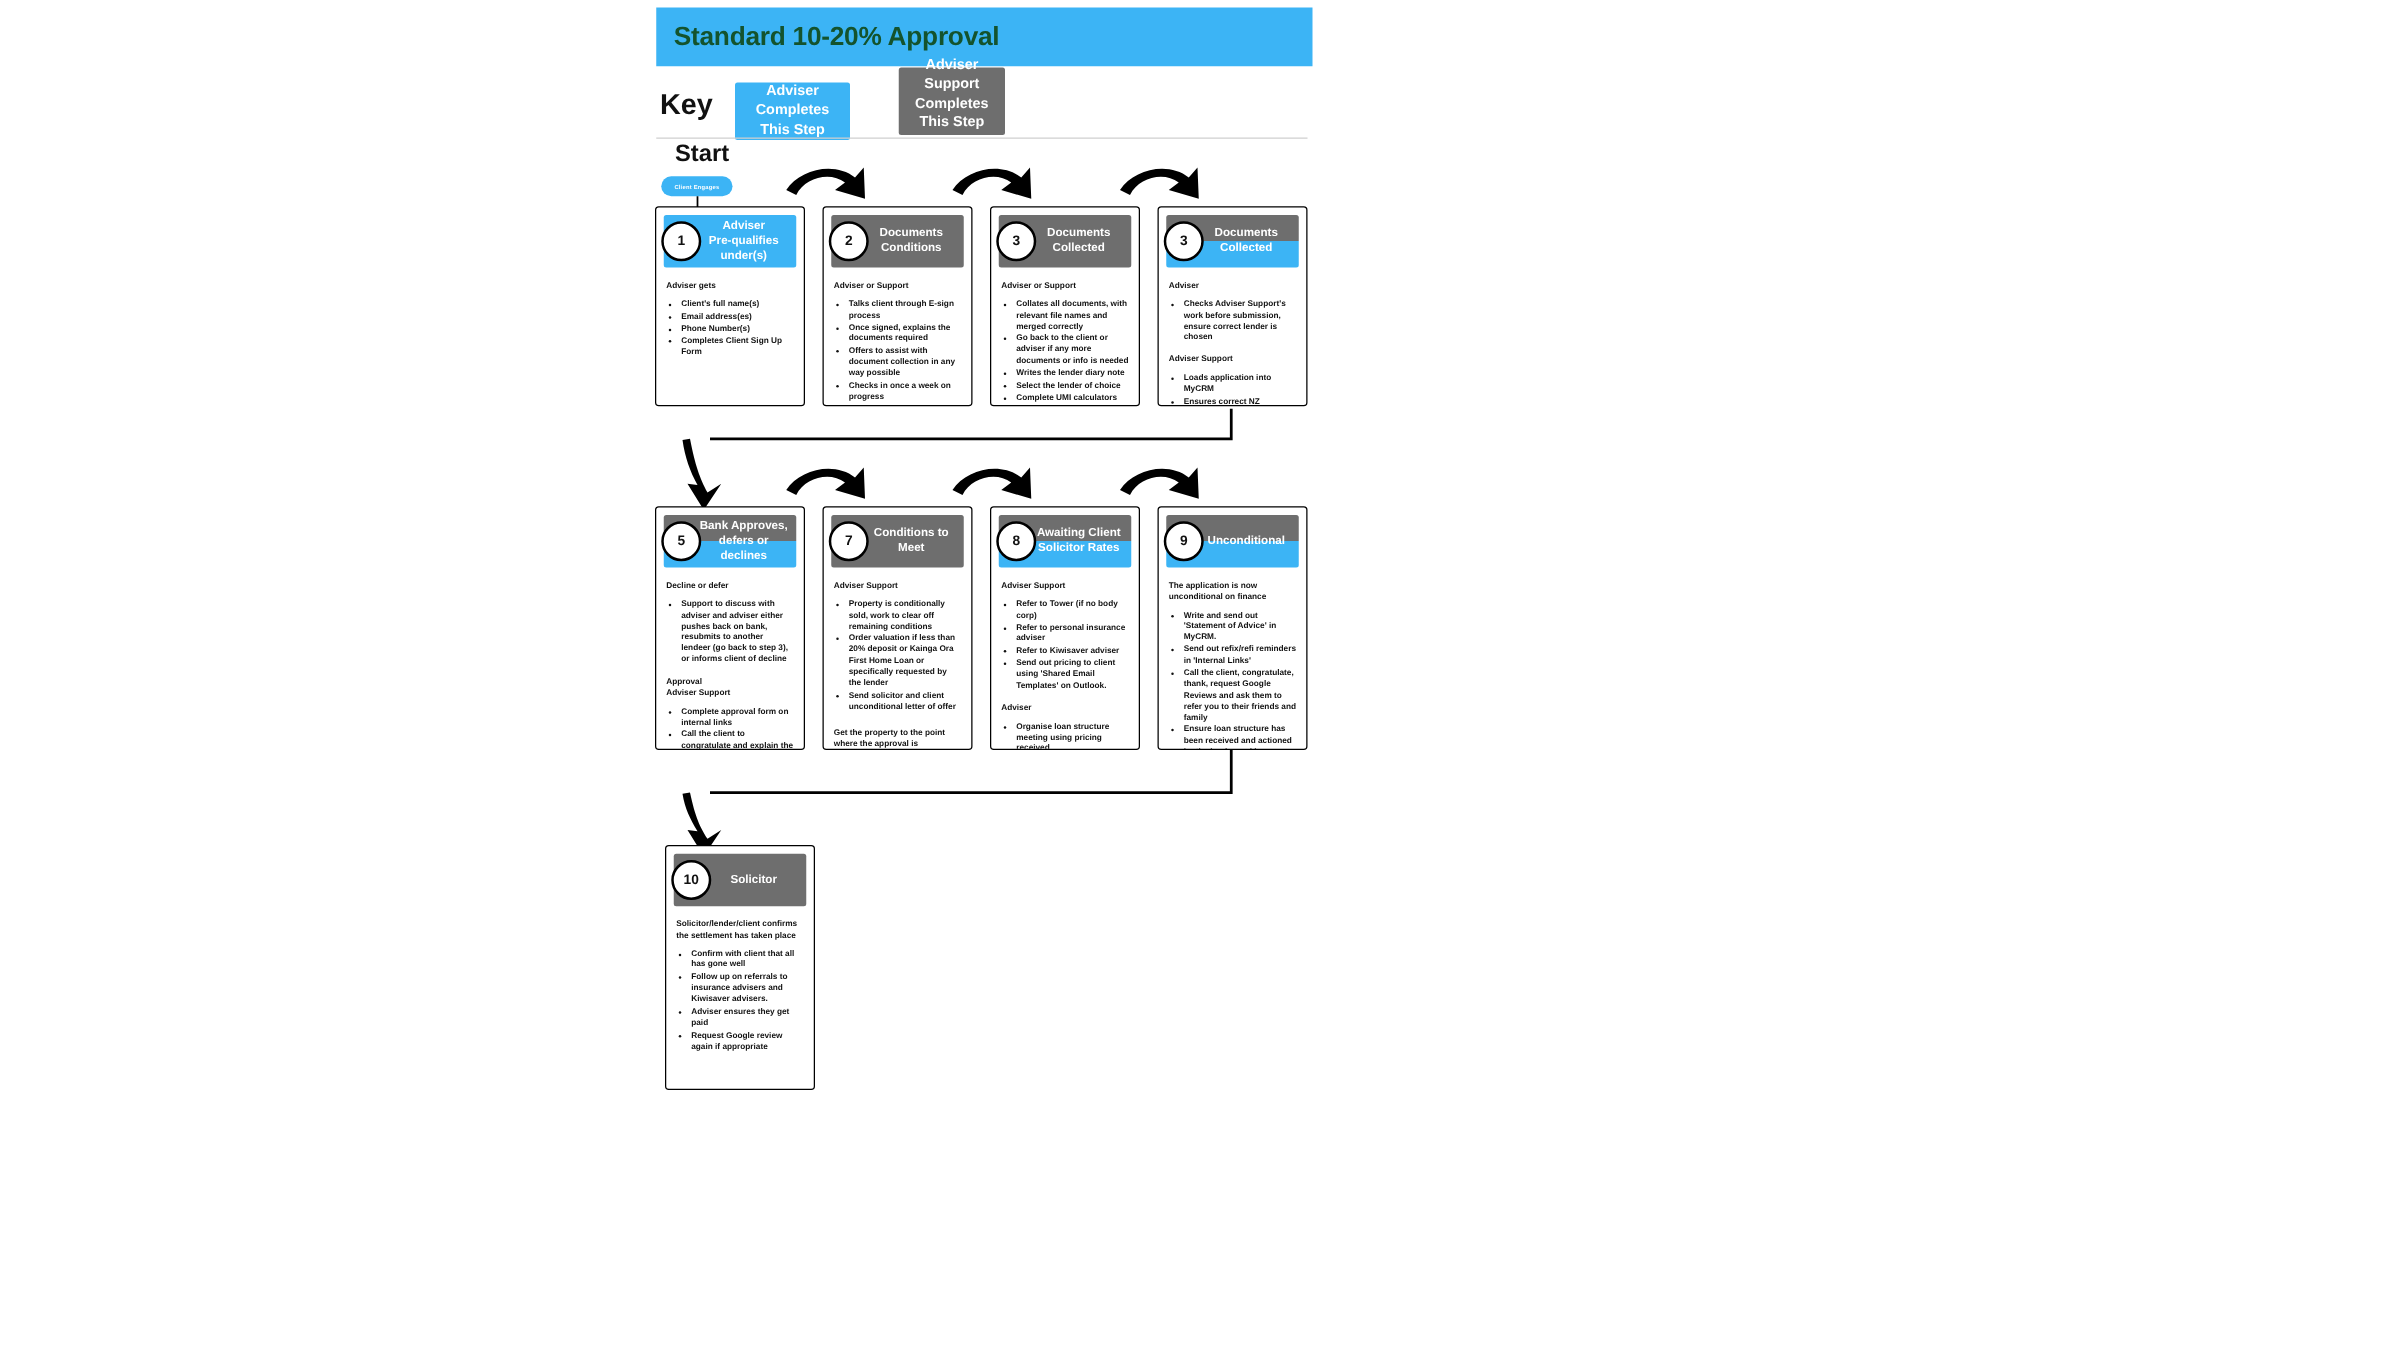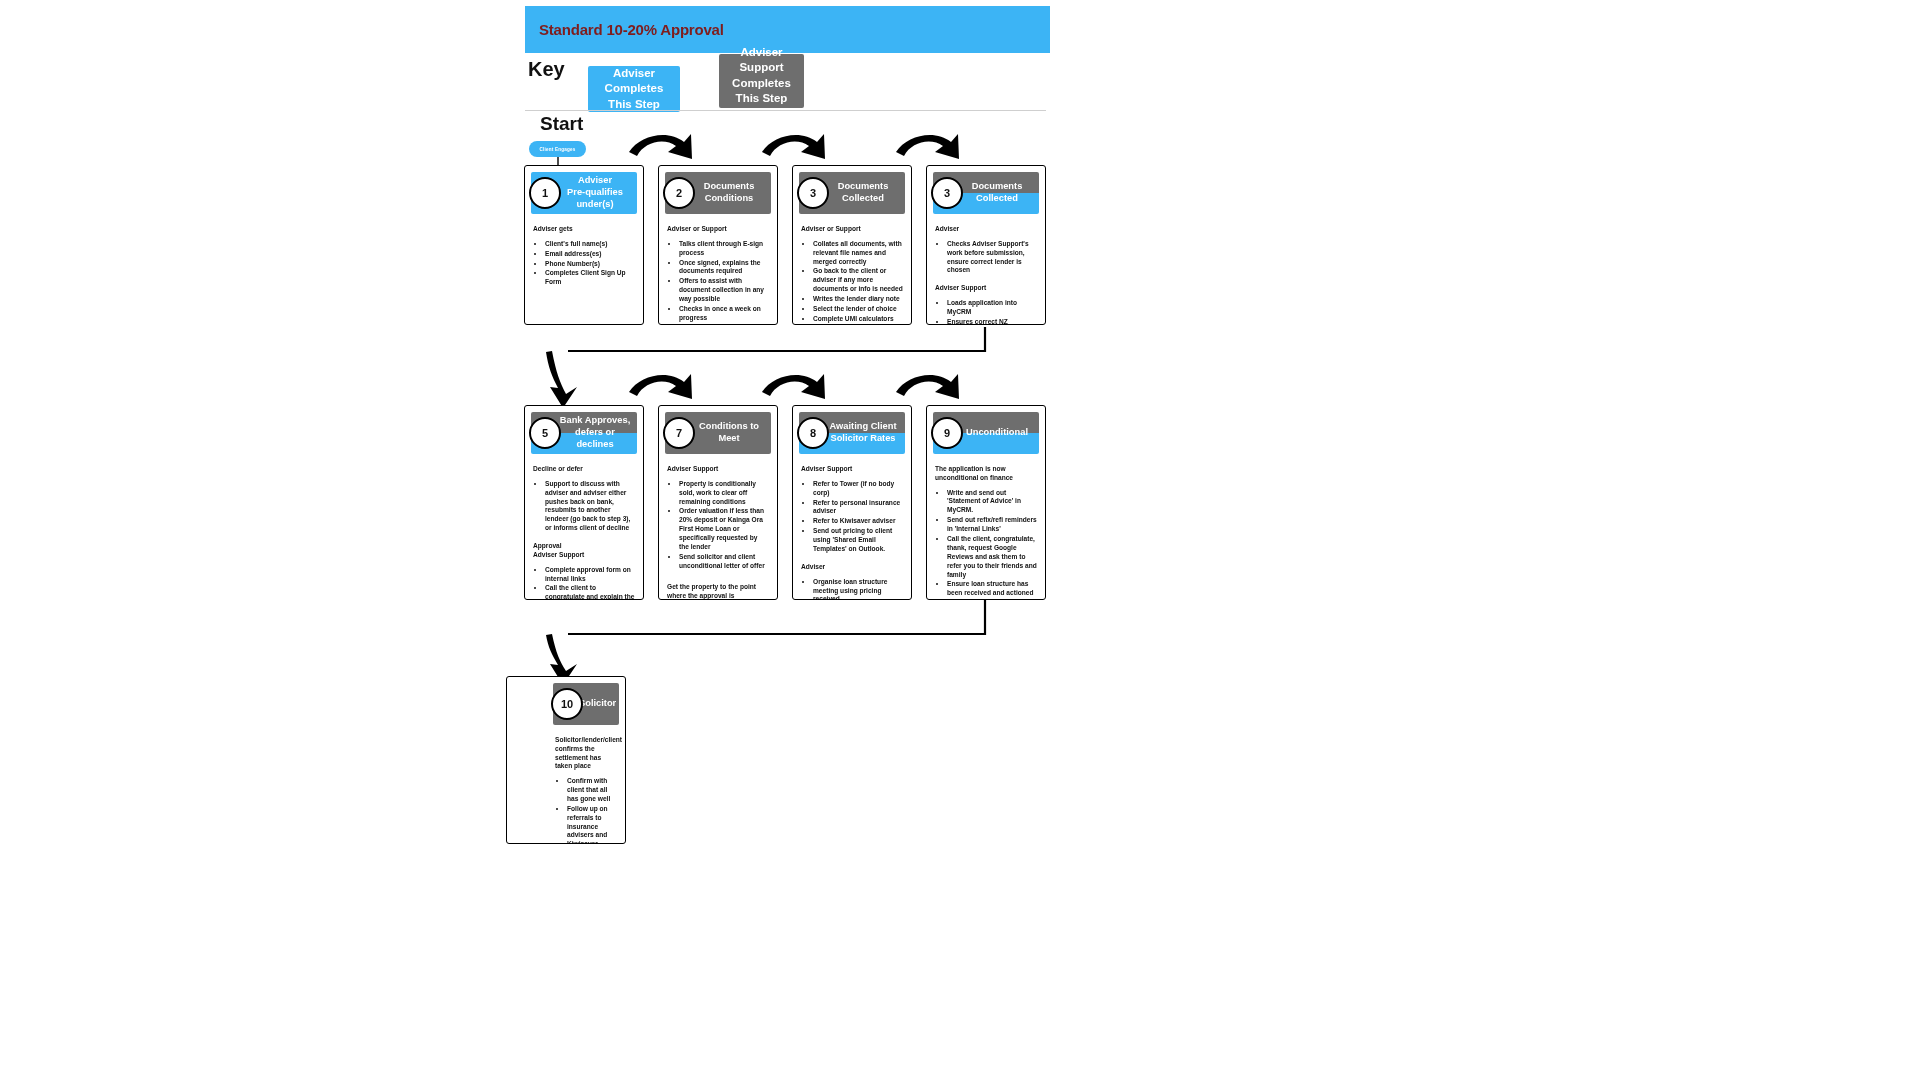--- a/index.html
+++ b/index.html
@@ -9,32 +9,32 @@
     overflow:hidden;position:relative;
   }
   .canvas{position:absolute;left:0;top:0;width:1920px;height:1080px;}
 
   
   .banner{
     position:absolute;left:525px;top:6px;width:525px;height:47px;
     background:#3cb4f5;display:flex;align-items:center;
   }
   .banner-title{
-    color:#7f1d1d;font-size:15px;font-weight:bold;letter-spacing:-0.2px;
+    color:#14532d;font-size:21px;font-weight:bold;letter-spacing:-0.2px;
     margin-left:14px;white-space:nowrap;
   }
   .banner-note{
     position:absolute;right:9px;top:8px;width:240px;
     color:#ffffff;font-size:10.5px;line-height:1.32;text-align:right;
   }
 
   
   .key-label{
-    position:absolute;left:528px;top:58px;
-    font-size:20px;font-weight:bold;color:#111;
+    position:absolute;left:528px;top:70px;
+    font-size:23px;font-weight:bold;color:#111;
   }
   .key-box{
     position:absolute;border-radius:2px;color:#ffffff;
     display:flex;flex-direction:column;align-items:center;justify-content:center;
     text-align:center;font-size:11.5px;font-weight:bold;line-height:1.35;
   }
   .key-blue{left:588px;top:66px;width:92px;height:46px;background:#3cb4f5;}
   .key-grey{left:719px;top:54px;width:85px;height:52px;background:#6e6e6e;padding-bottom:2px;}
   .key-sub{font-size:4.3px;font-weight:bold;margin-top:3px;opacity:.95;}
   .divider{
@@ -304,21 +304,21 @@
       <p class="lead">The application is now unconditional on finance</p>
       <ul>
         <li>Write and send out 'Statement of Advice' in MyCRM.</li>
         <li>Send out refix/refi reminders in 'Internal Links'</li>
         <li>Call the client, congratulate, thank, request Google Reviews and ask them to refer you to their friends and family</li>
         <li>Ensure loan structure has been received and actioned by the lender and loan documents have gone out</li>
       </ul>
     </div>
   </div>
 
-  <div class="card" style="left:506px;top:676px;width:120px;height:168px;padding-left:40px;">
+  <div class="card" style="left:532px;top:676px;width:120px;height:196px;">
     <div class="card-head head-grey">
       <div class="badge">10</div>
       <div class="head-title">
         <div>Solicitor</div>
       </div>
     </div>
     <div class="body">
       <p class="lead">Solicitor/lender/client confirms the settlement has taken place</p>
       <ul>
         <li>Confirm with client that all has gone well</li>

